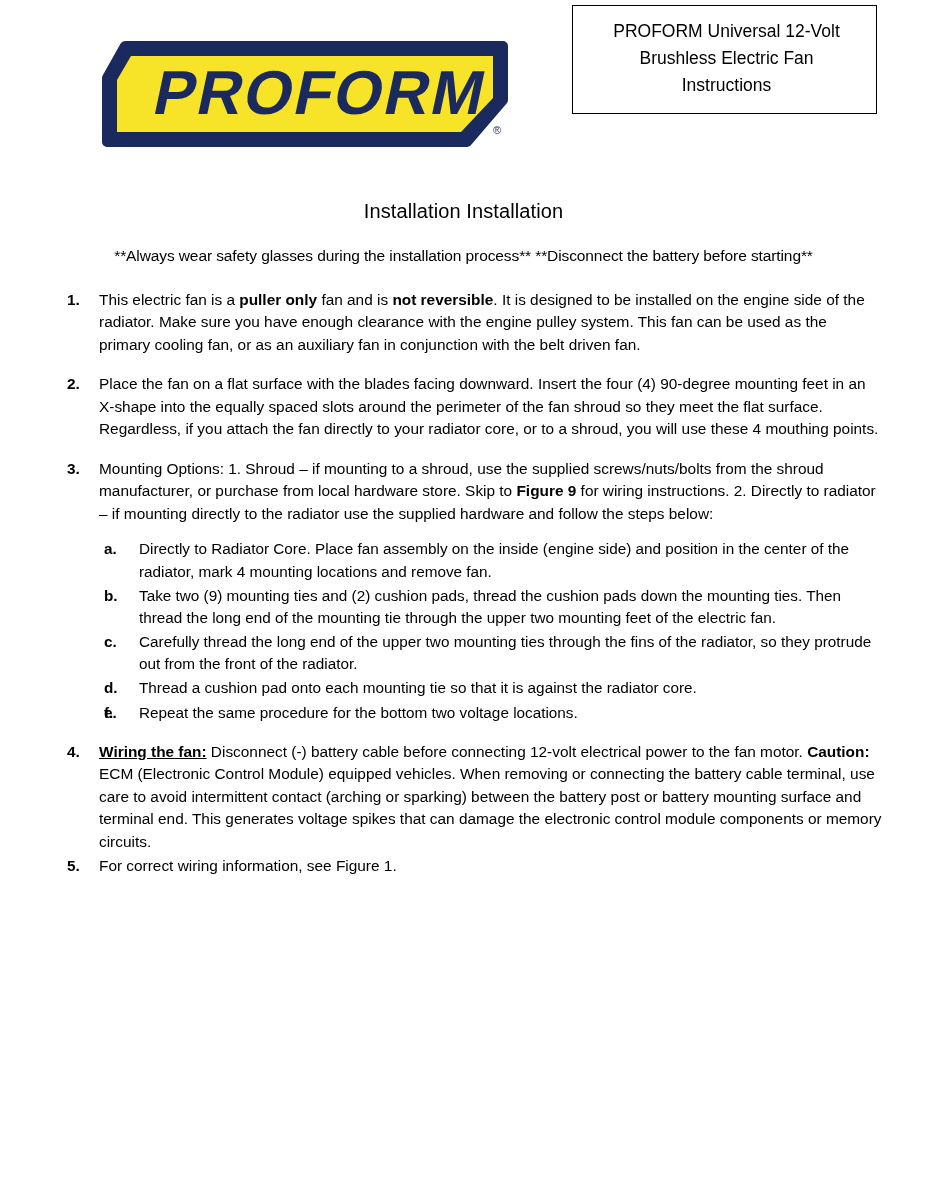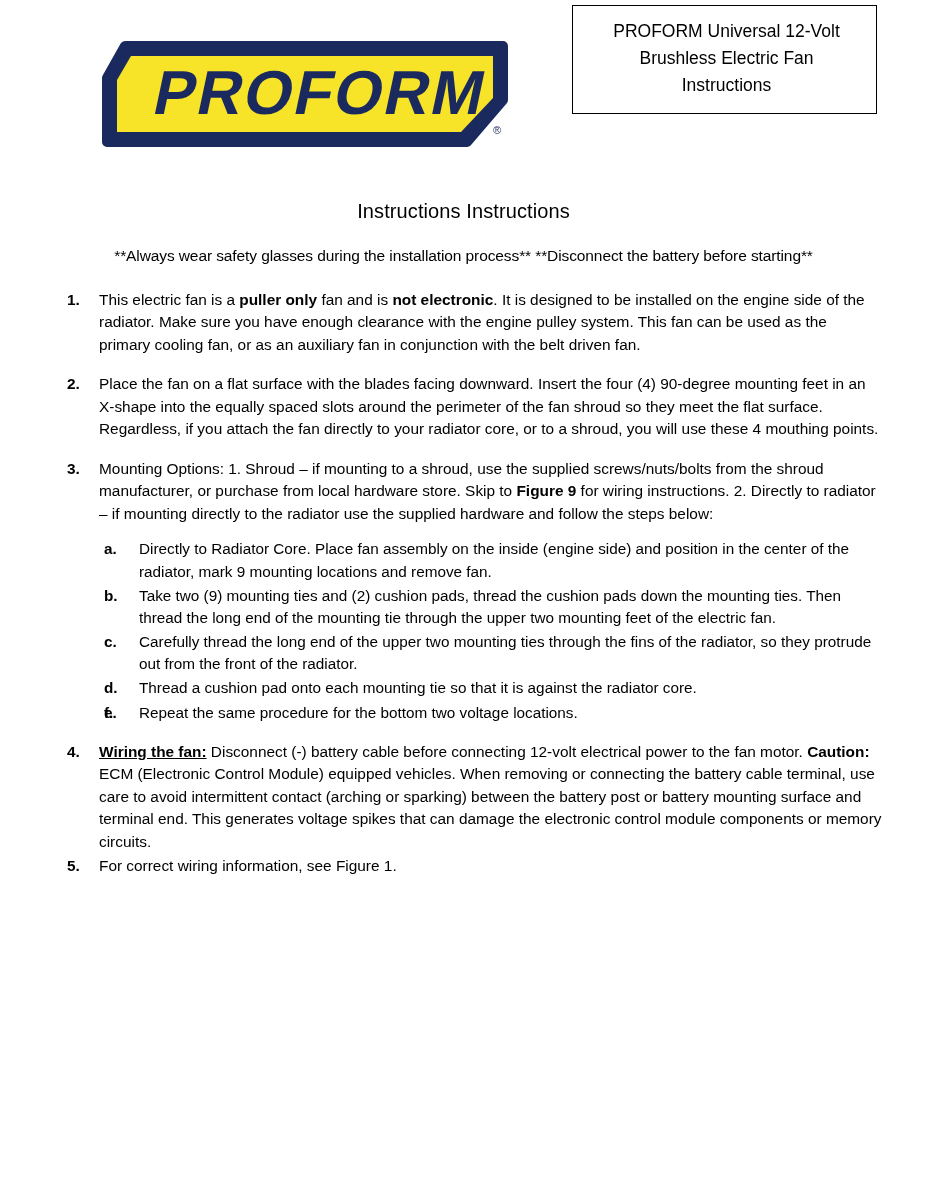--- a/index.html
+++ b/index.html
@@ -130,44 +130,44 @@
       </svg>
     </div>
 
     <div class="title-box">
       <div>PROFORM Universal 12-Volt</div>
       <div>Brushless Electric Fan</div>
       <div>Instructions</div>
     </div>
   </div>
 
-  <div class="doc-title">Instructions Instructions</div>
+  <div class="doc-title">Installation Installation</div>
 
   <div class="safety-line">**Always wear safety glasses during the installation process**  **Disconnect the battery before starting**</div>
 
   <ol class="main-list">
 
     <li>
       <span class="num">1.</span>
-      <span class="seg"><span>This electric fan is a </span><b>puller only</b><span> fan and is </span><b>not electronic</b><span>.  It is designed to be installed on the engine side of the radiator.  Make sure you have enough clearance with the engine pulley system. This fan can be used as the primary cooling fan, or as an auxiliary fan in conjunction with the belt driven fan.</span></span>
+      <span class="seg"><span>This electric fan is a </span><b>puller only</b><span> fan and is </span><b>not reversible</b><span>.  It is designed to be installed on the engine side of the radiator.  Make sure you have enough clearance with the engine pulley system. This fan can be used as the primary cooling fan, or as an auxiliary fan in conjunction with the belt driven fan.</span></span>
     </li>
 
     <li>
       <span class="num">2.</span>
       <span class="seg">Place the fan on a flat surface with the blades facing downward.  Insert the four (4) 90-degree mounting feet in an X-shape into the equally spaced slots around the perimeter of the fan shroud so they meet the flat surface. Regardless, if you attach the fan directly to your radiator core, or to a shroud, you will use these 4 mouthing points.</span>
     </li>
 
     <li>
       <span class="num">3.</span>
       <span class="seg"><span>Mounting Options: 1. Shroud – if mounting to a shroud, use the supplied screws/nuts/bolts from the shroud manufacturer, or purchase from local hardware store.  Skip to </span><b>Figure 9</b><span> for wiring instructions. 2. Directly to radiator – if mounting directly to the radiator use the supplied hardware and follow the steps below:</span></span>
 
       <ol class="sub-list">
         <li>
           <span class="num">a.</span>
-          <span>Directly to Radiator Core. Place fan assembly on the inside (engine side) and position in the center of the radiator, mark 9 mounting locations and remove fan.</span>
+          <span>Directly to Radiator Core. Place fan assembly on the inside (engine side) and position in the center of the radiator, mark 4 mounting locations and remove fan.</span>
         </li>
         <li>
           <span class="num">b.</span>
           <span>Take two (9) mounting ties and (2) cushion pads, thread the cushion pads down the mounting ties.  Then thread the long end of the mounting tie through the upper two mounting feet of the electric fan.</span>
         </li>
         <li>
           <span class="num">c.</span>
           <span>Carefully thread the long end of the upper two mounting ties through the fins of the radiator, so they protrude out from the front of the radiator.</span>
         </li>
         <li>

